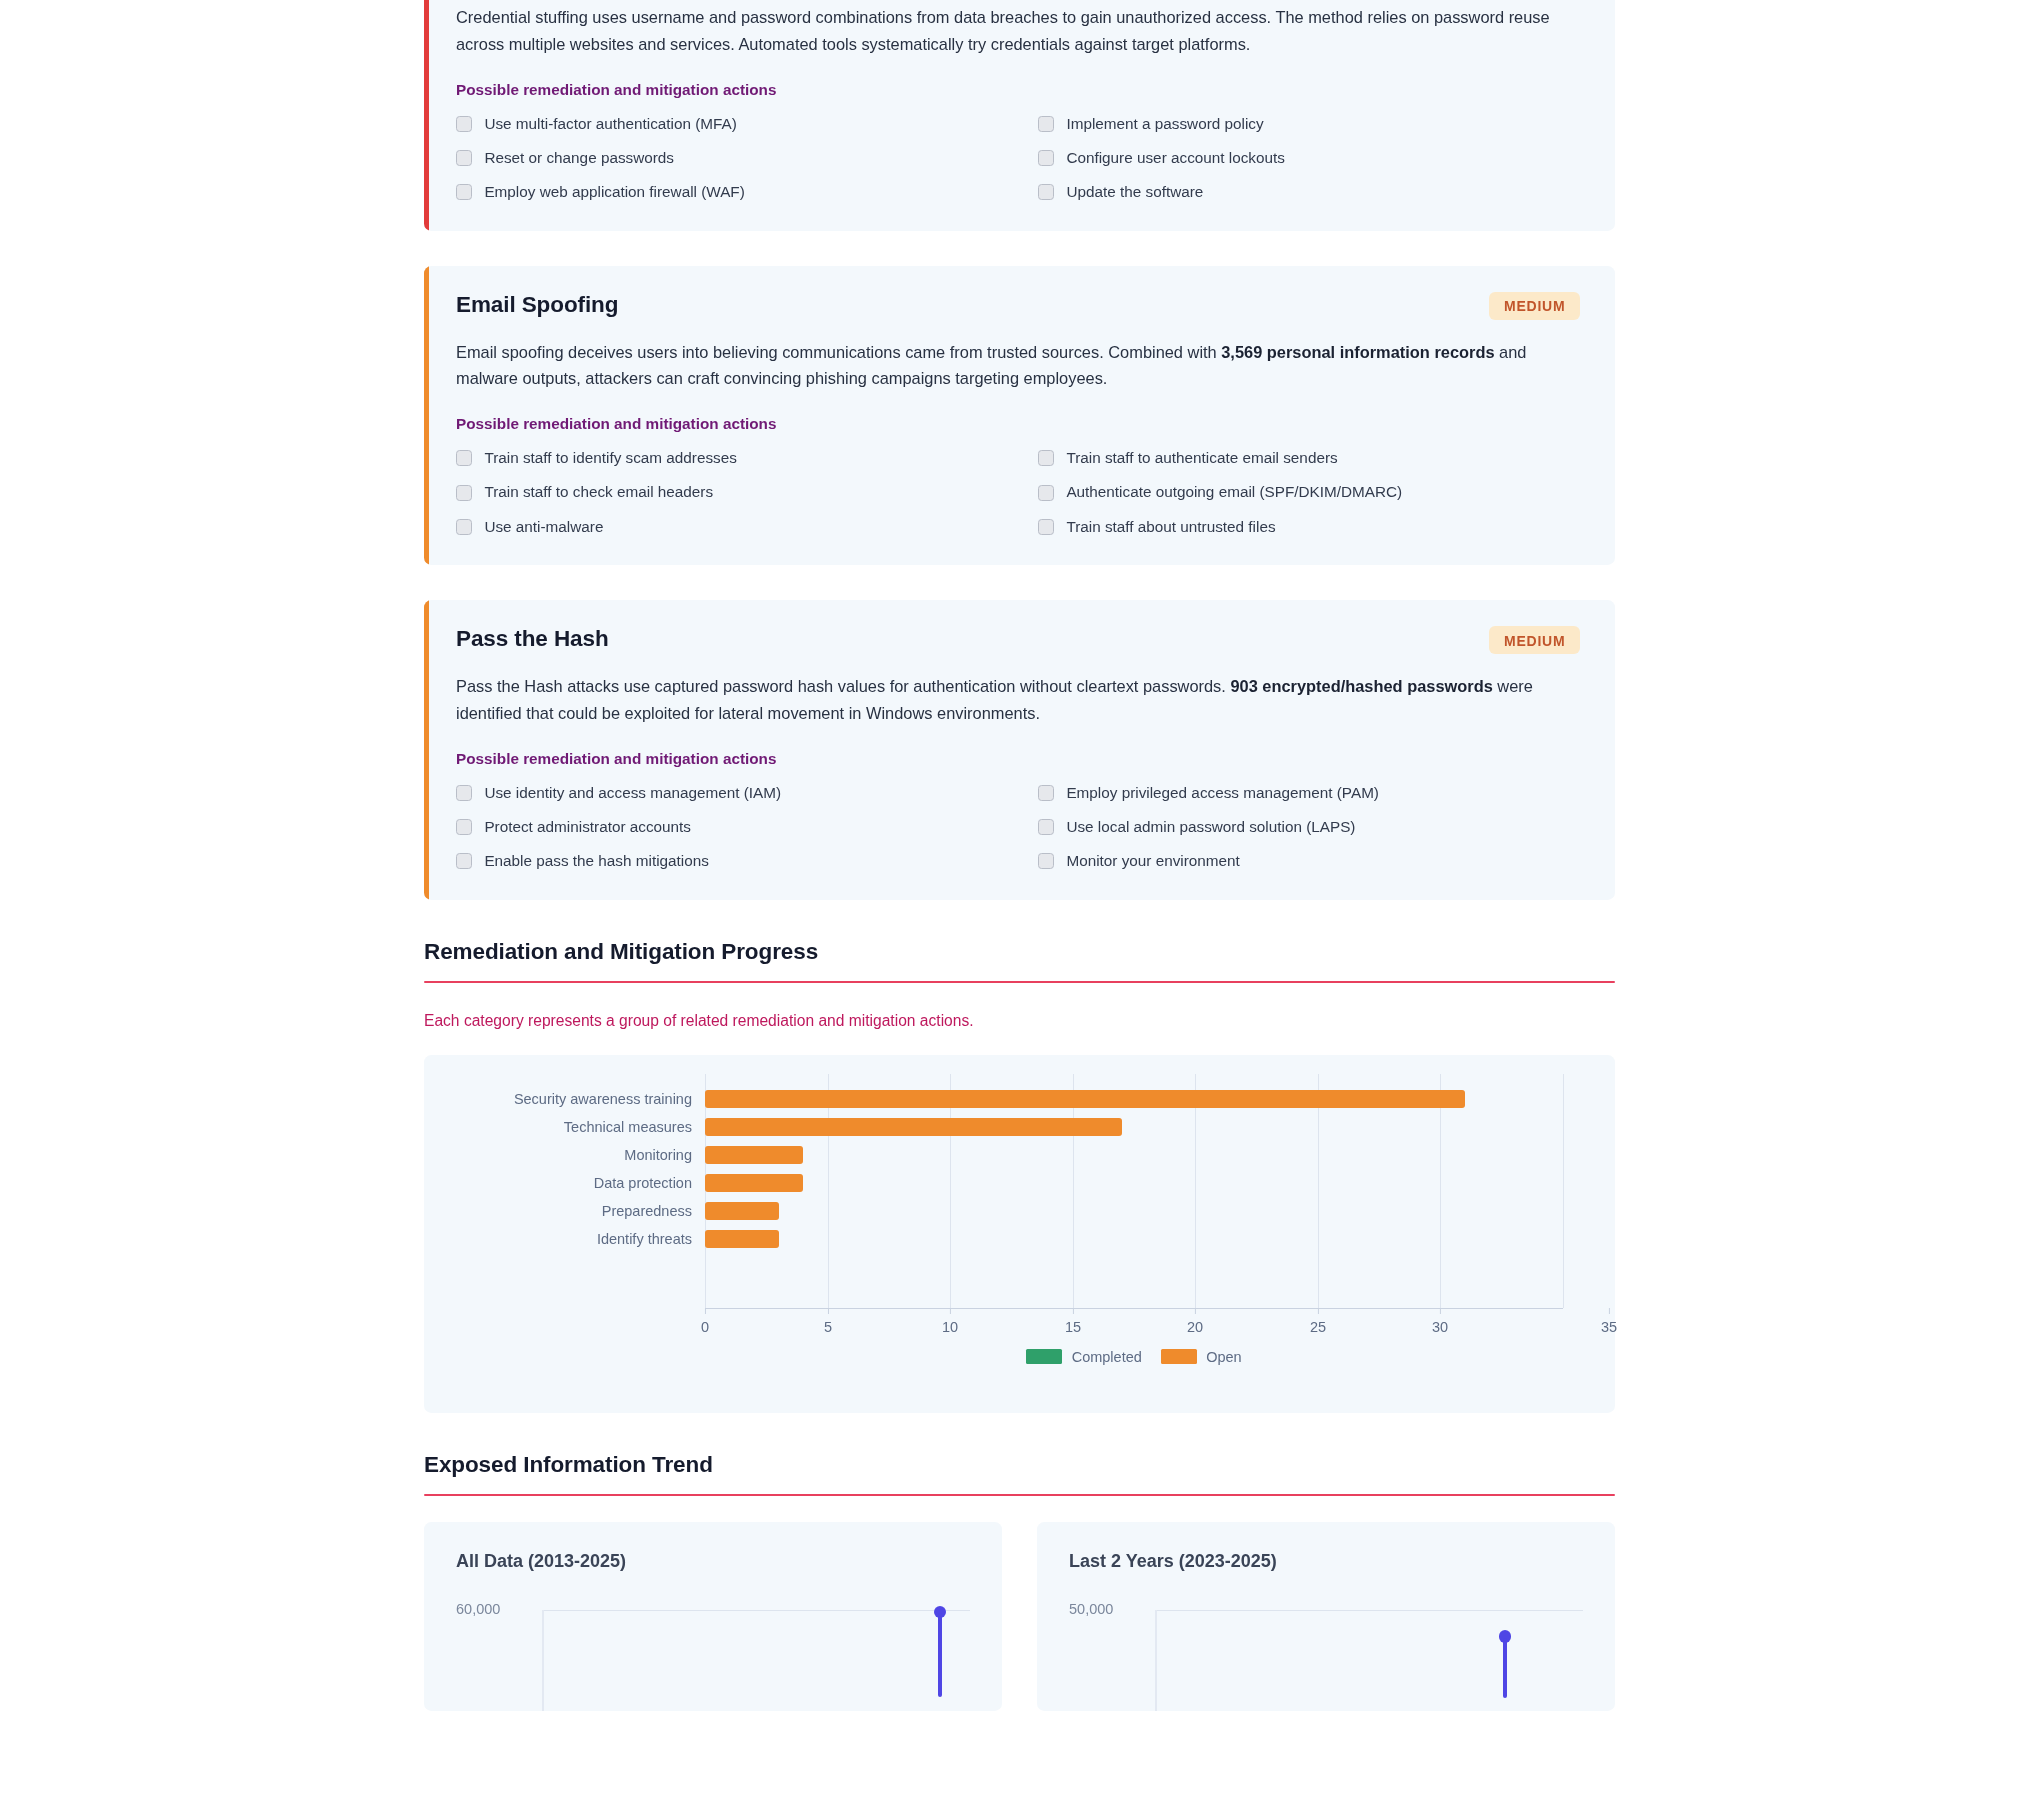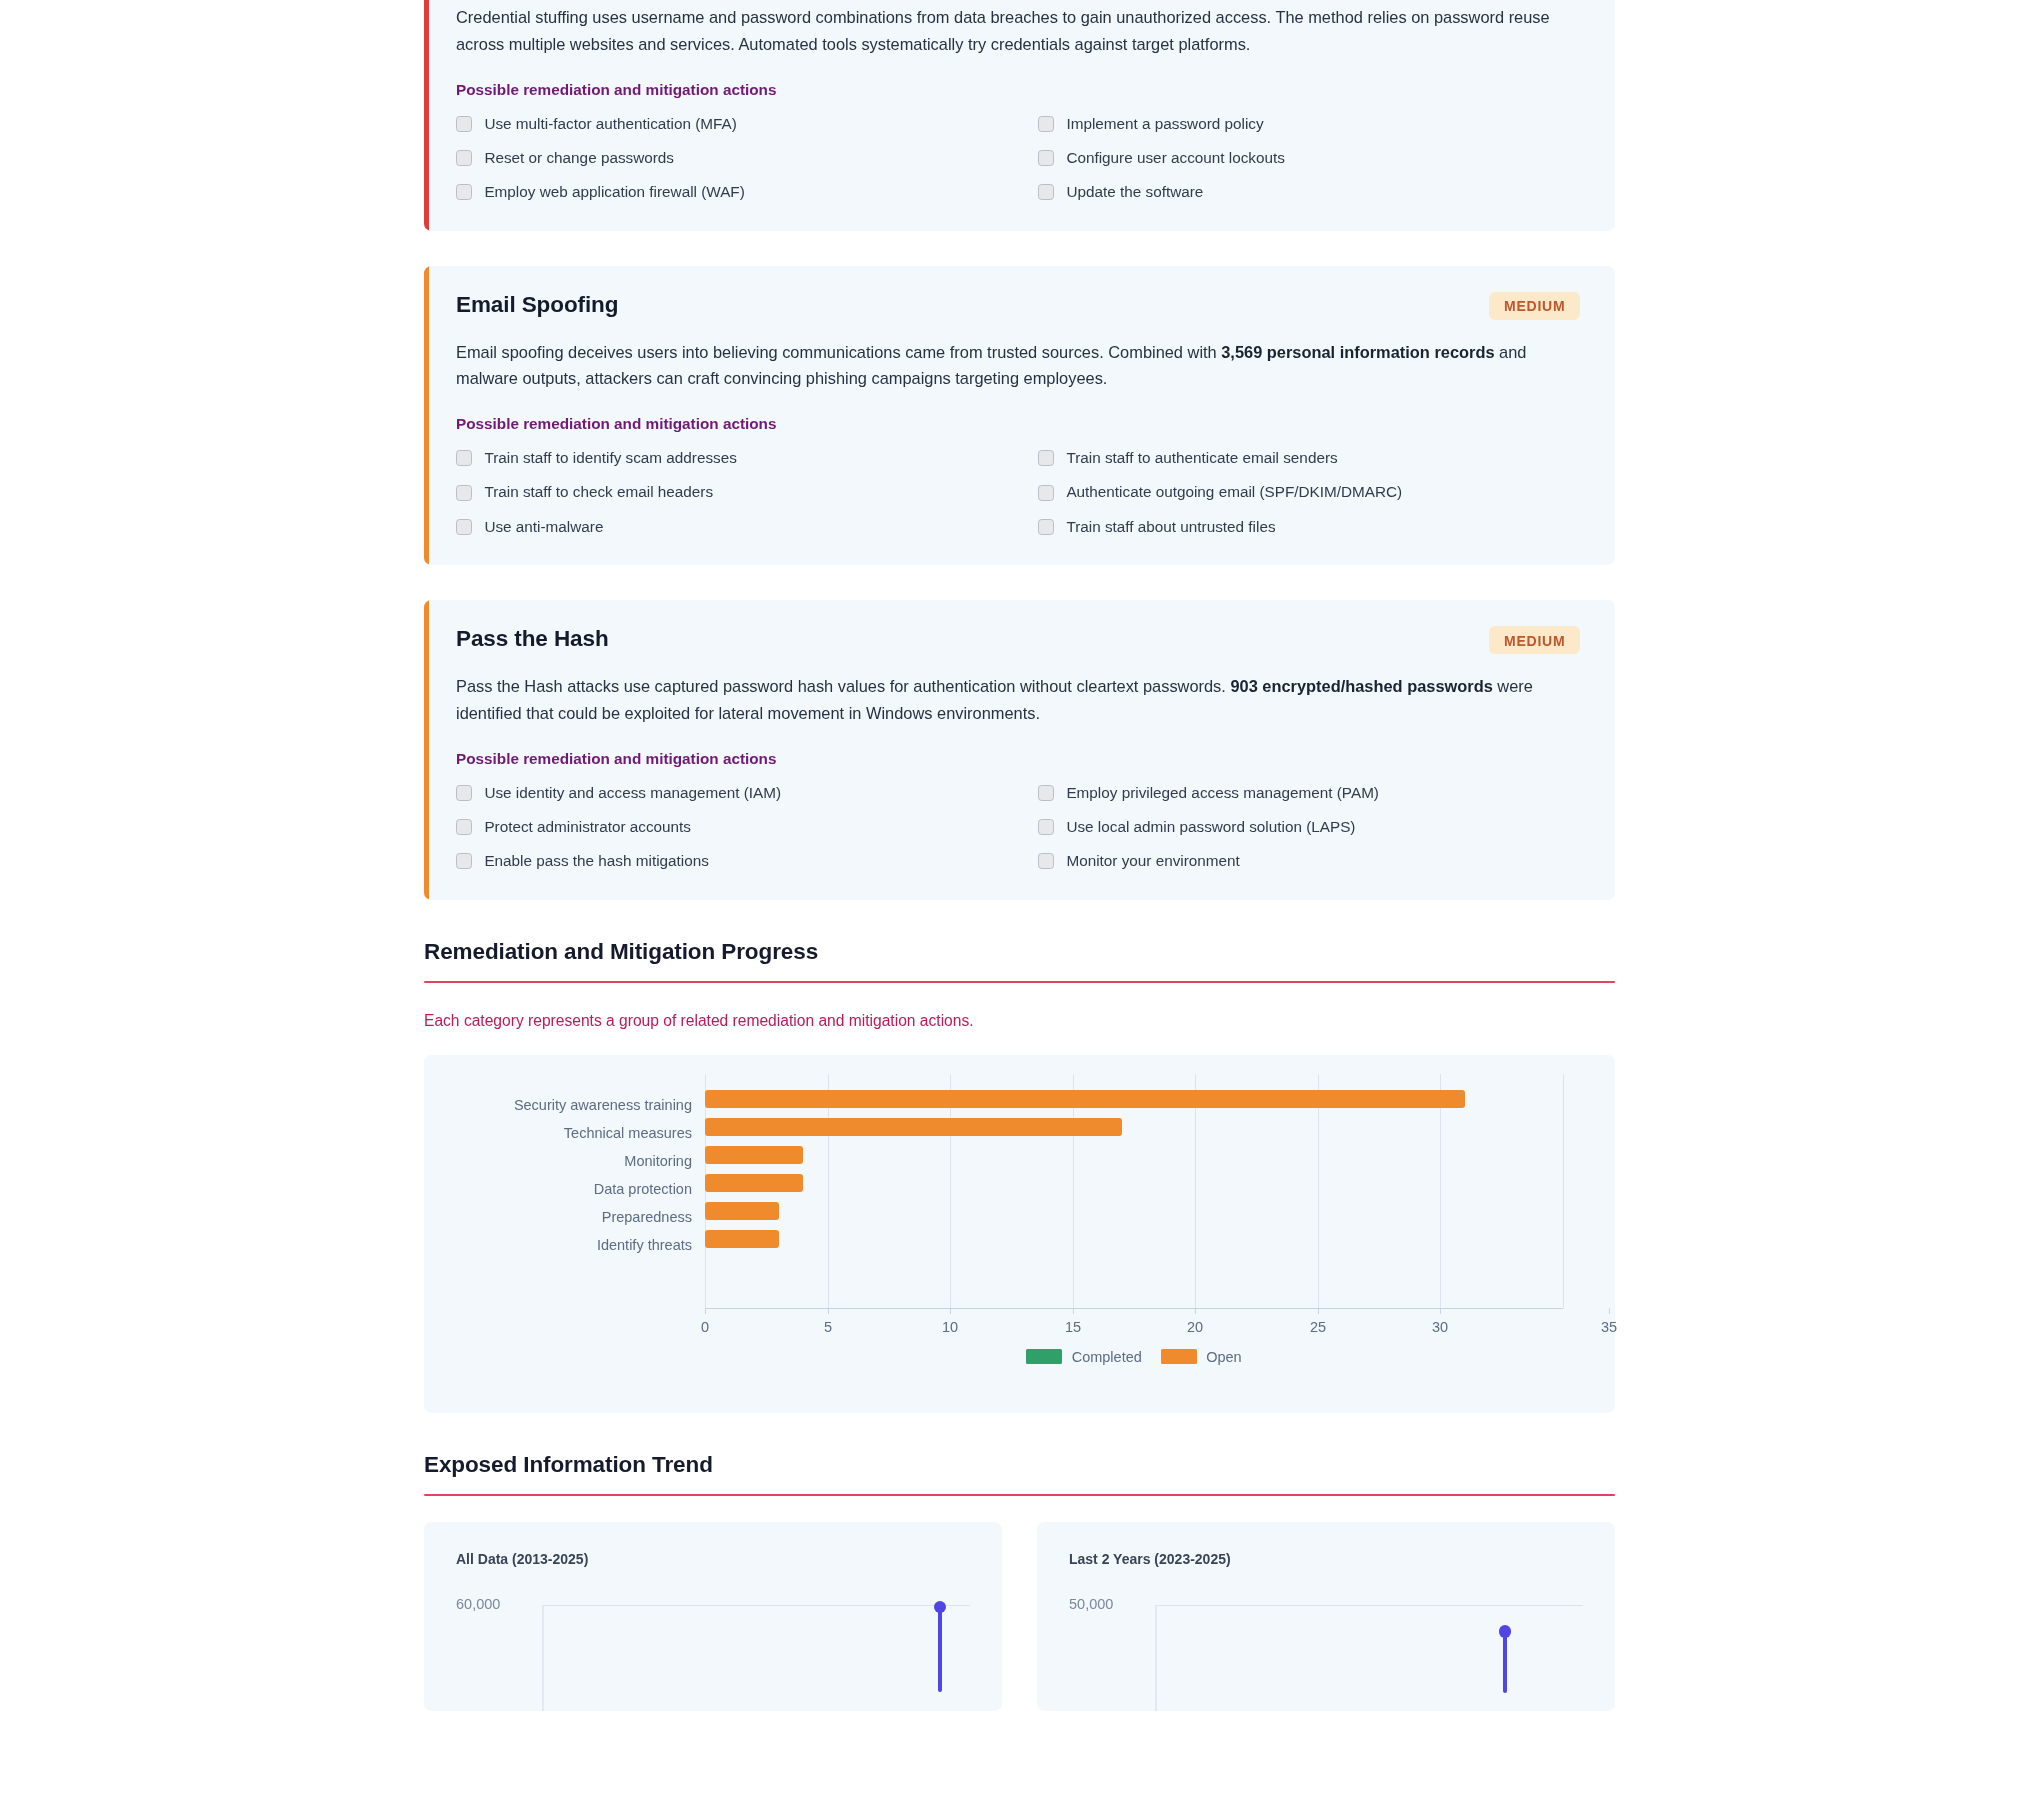--- a/index.html
+++ b/index.html
@@ -156,21 +156,21 @@
   }
 
   .bc-rows {
     position: absolute;
     left: 0;
     top: 11.6px;
     width: 100%;
   }
   .bc-row {
     display: flex;
-    align-items: flex-end;
+    align-items: center;
     height: 28px;
   }
   .bc-label {
     width: 281px;
     text-align: right;
     padding-right: 13px;
     font-size: 14.5px;
     color: #5d6b84;
     white-space: nowrap;
   }
@@ -269,21 +269,21 @@
   }
   .trend-card {
     background: #f3f8fc;
     border-radius: 7.3px;
     padding: 29px 32px 0 32px;
     height: 189px;
     position: relative;
     overflow: hidden;
   }
   .trend-title {
-    font-size: 14px;
+    font-size: 18px;
     font-weight: bold;
     color: #3a4457;
     margin-bottom: 38px;
   }
   .trend-plot {
     position: relative;
     height: 87px;
   }
   .trend-ylab {
     position: absolute;

